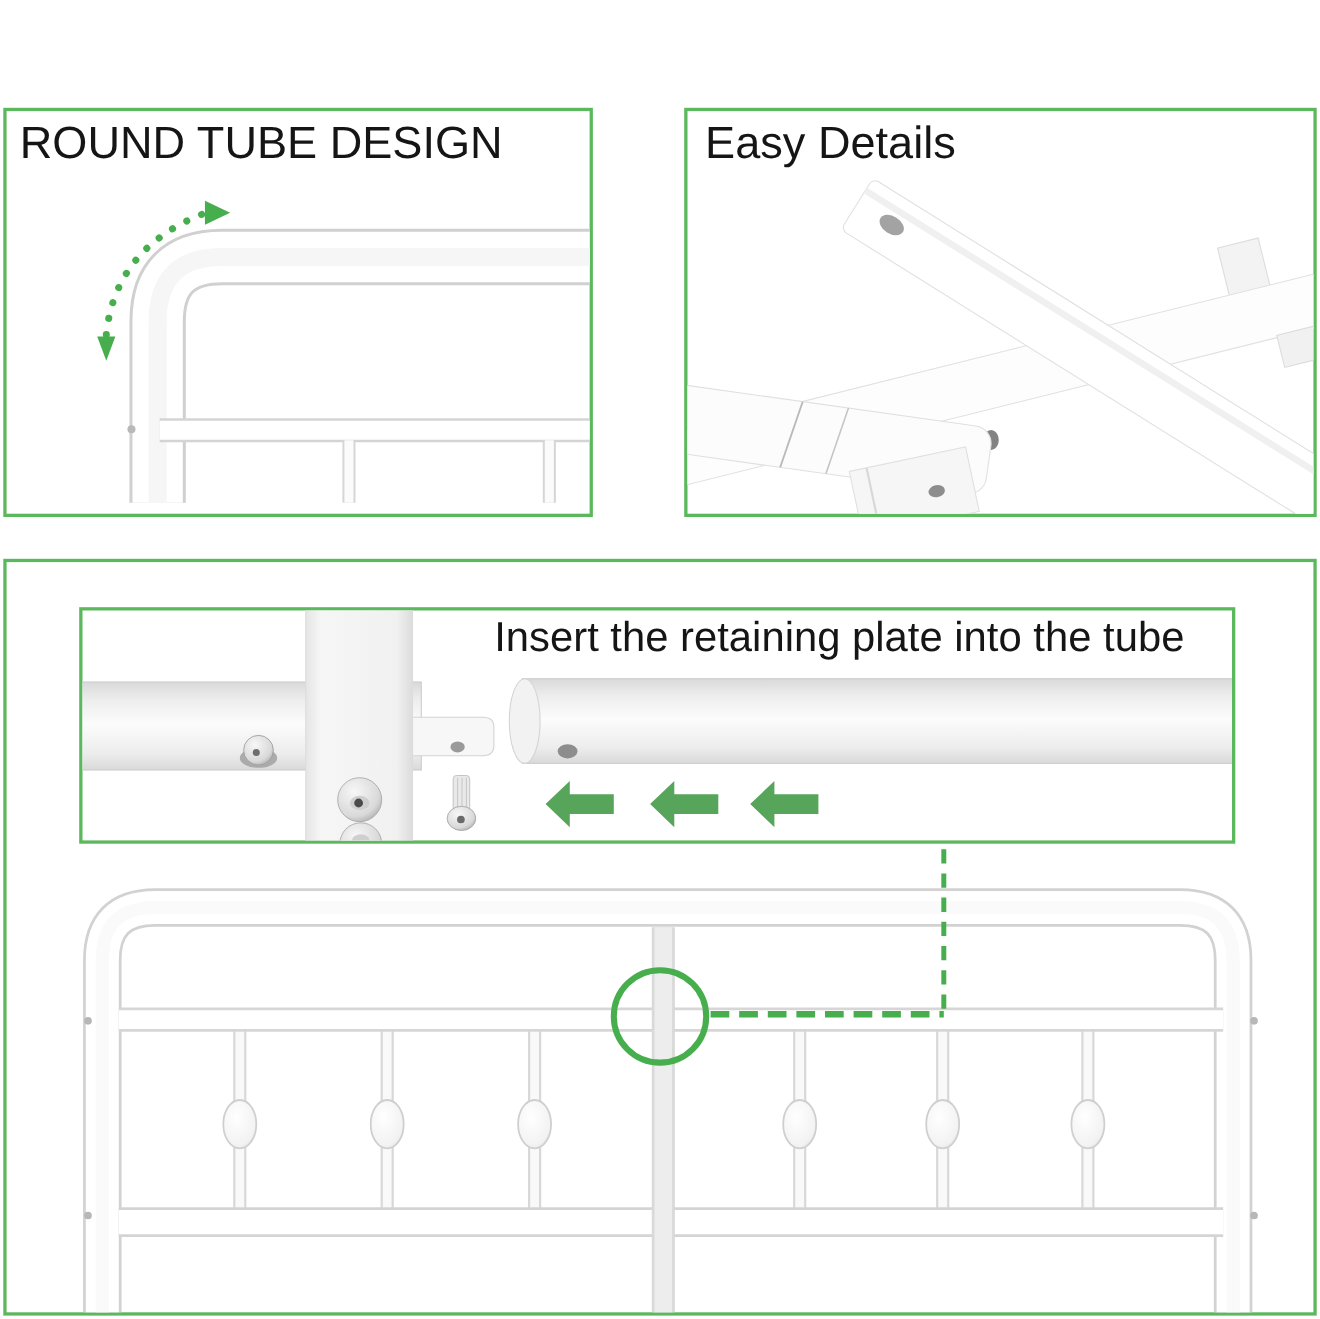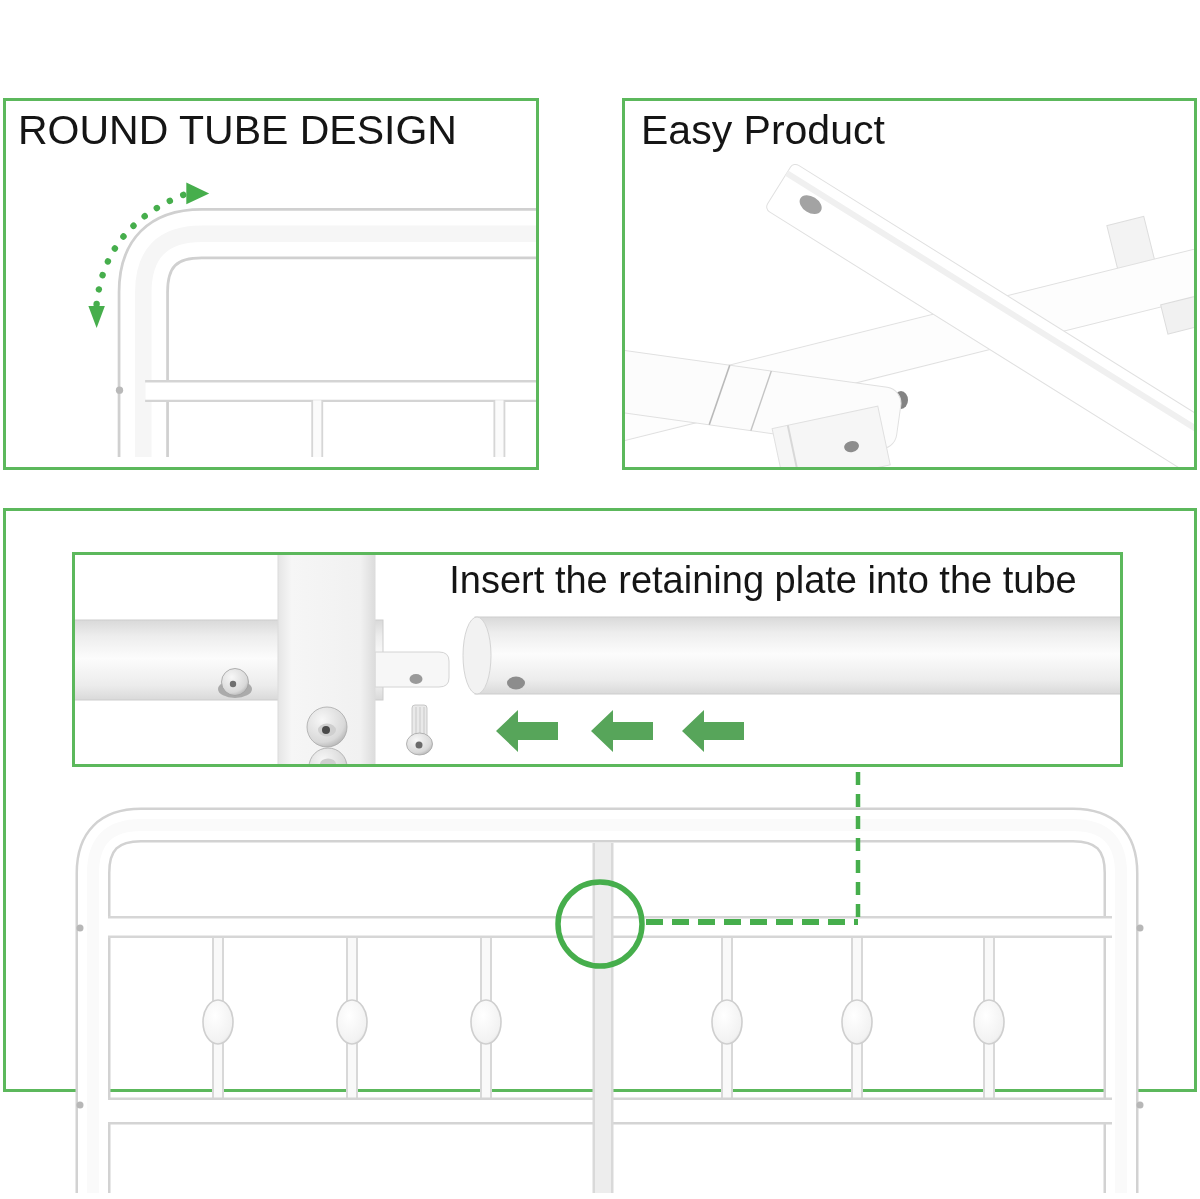--- a/index.html
+++ b/index.html
@@ -16,21 +16,21 @@
   .diamond.white{background:#ffffff;}
   .diamond.green{background:#46b14c;}
   .d-l-white{left:194px;top:16px;z-index:1;}
   .d-l-green{left:222px;top:20px;z-index:2;}
   .d-r-green{left:963px;top:16px;z-index:1;}
   .d-r-white{left:991px;top:20px;z-index:2;}
   
   .panel{position:absolute;border:3px solid #5cb85c;background:#ffffff;box-sizing:border-box;}
   .left-panel{left:3px;top:98px;width:536px;height:372px;}
   .right-panel{left:622px;top:98px;width:575px;height:372px;}
-  .bottom-panel{left:3px;top:508px;width:1194px;height:584px;padding-left:32px;}
+  .bottom-panel{left:3px;top:508px;width:1194px;height:688px;padding-left:32px;}
   .panel h2{position:absolute;margin:0;font-weight:400;color:#151515;white-space:nowrap;z-index:3;}
   .left-panel h2{left:12px;top:6px;font-size:41px;}
   .right-panel h2{left:16px;top:6px;font-size:41px;}
   .art{position:absolute;left:0;top:0;width:100%;height:100%;}
   
   .inner-panel{position:absolute;left:66px;top:41px;width:1045px;height:209px;
                border:3px solid #5cb85c;background:#ffffff;z-index:2;}
   .inner-caption{position:absolute;left:335px;right:4px;top:4px;margin:0;text-align:center;
                  font-size:38px;color:#151515;white-space:nowrap;}
   .inner-art{position:absolute;left:0;top:0;width:1045px;height:209px;}
@@ -64,21 +64,21 @@
       <circle cx="124" cy="299" r="4" fill="#b9b9b9"></circle>
       <g>
         <path d="M99,205 Q108,118 198,84" fill="none" stroke="#46ae4c" stroke-width="7" stroke-linecap="round" stroke-dasharray="0.1 16"></path>
         <polygon points="90,207 108,207 99,231" fill="#46ae4c"></polygon>
         <polygon points="197,72 197,96 222,84" fill="#46ae4c"></polygon>
       </g>
     </svg>
   </section>
 
   <section class="panel right-panel">
-    <h2>Easy Product</h2>
+    <h2>Easy Details</h2>
     <svg class="art" viewBox="0 0 569 366">
 
       <g transform="rotate(-14 280 245)">
         <rect x="-50" y="175" width="38" height="48" fill="#ffffff" stroke="#e2e2e2"></rect>
         <rect x="505" y="177" width="38" height="50" fill="#f3f3f3" stroke="#dddddd"></rect>
         <rect x="-50" y="221" width="690" height="48" fill="#fdfdfd" stroke="#e0e0e0"></rect>
         <rect x="538" y="267" width="46" height="30" fill="#f1f1f1" stroke="#dcdcdc"></rect>
       </g>
       <ellipse cx="276" cy="299" rx="7" ry="9" fill="#838383"></ellipse>
 

